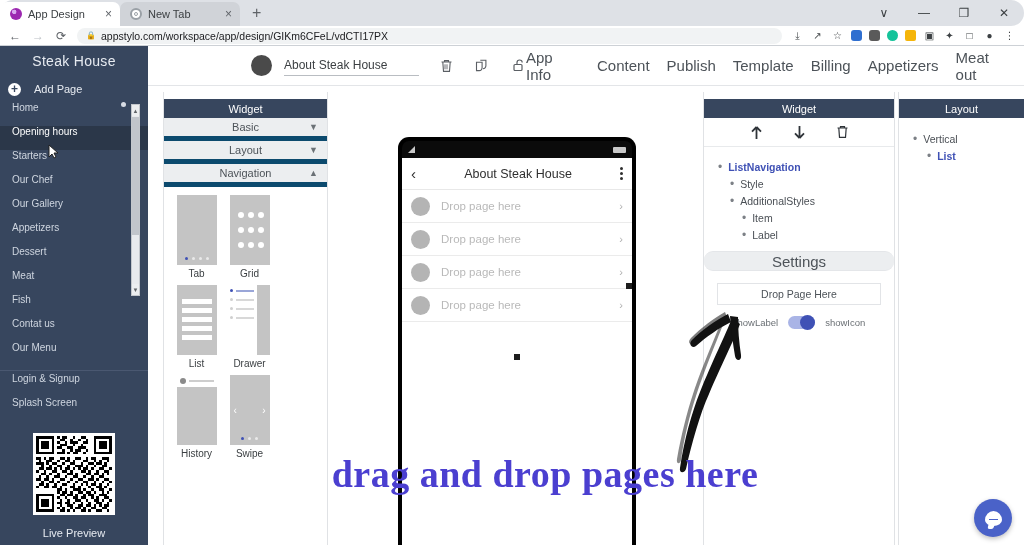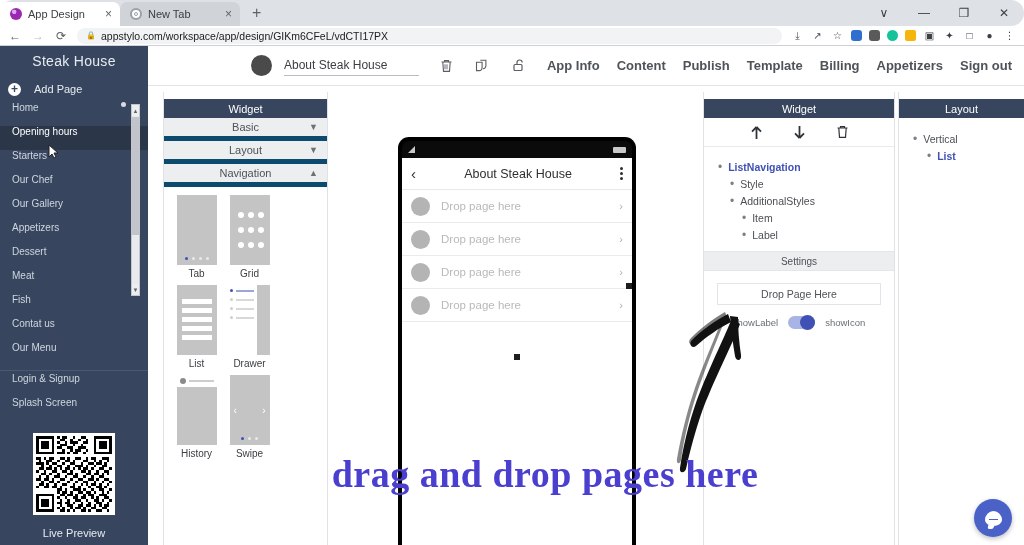--- a/index.html
+++ b/index.html
@@ -119,21 +119,21 @@
   }
   .page-avatar { width: 21px; height: 21px; border-radius: 50%; background: #4a4a4a; flex: none; }
   .page-name-input {
     margin-left: 12px; width: 135px; font-size: 12px; color: #3c4043;
     border: none; border-bottom: 1px solid #b9bdc2; background: transparent;
     padding: 2px 0 3px; outline: none; font-family: "Liberation Sans", sans-serif;
   }
   .bar-icons { display: flex; align-items: center; gap: 21px; margin-left: 20px; color: #5b5f64; }
   .bar-ico { width: 15px; height: 16px; display:flex; align-items:center; justify-content:center; }
   .topnav { margin-left: auto; display: flex; align-items: center; gap: 17px; }
-  .topnav a { font-size: 13px; color: #4d5359; text-decoration: none; font-weight: bold; }
+  .topnav a { font-size: 15px; color: #4d5359; text-decoration: none; }
 
   
   .panel-head {
     background: #37465e; color: #fff; height: 19px; display: flex;
     align-items: center; justify-content: center; font-size: 11px; margin-top: 7px;
   }
   .panel { position: absolute; background: #fff; }
 
   
   #widget-panel { left: 163px; top: 46px; width: 165px; height: 493px; border: 1px solid #e0e2e5;
@@ -203,22 +203,22 @@
   #tree-panel { left: 703px; top: 46px; width: 192px; height: 493px; border: 1px solid #e0e2e5;
                 border-top: none; }
   .tree-tools { height: 29px; display: flex; align-items: center; justify-content: center;
                 gap: 27px; border-bottom: 1px solid #e8eaec; color: #2f3439; }
   .tt { width: 16px; height: 16px; display: flex; align-items: center; justify-content: center; font-size: 13px; }
   .tree { padding: 11px 0 8px; }
   .tnode { display: flex; align-items: center; gap: 6px; font-size: 10.5px; color: #4a4f55; height: 17px; }
   .tnode b { font-weight: bold; color: #3f51b5; }
   .tbul { font-size: 12px; line-height: 1; color: #7c8086; }
   .settings-head { background: #eceef0; height: 20px; display: flex; align-items: center;
-                   justify-content: center; font-size: 10px; color: #4d5359;
-                   border-top: 1px solid #e4e6e9; border-bottom: 1px solid #e4e6e9; }
+                   justify-content: center; font-size: 15px; color: #4d5359;
+                   border-top: 1px solid #e4e6e9; border-bottom: 1px solid #e4e6e9; border-radius: 9px; }
   .drop-page-box {
     margin: 12px 13px 0; height: 22px; border: 1px solid #e2e4e7; display: flex;
     align-items: center; justify-content: center; font-size: 10.5px; color: #4d5359;
   }
   .toggle-row { display: flex; align-items: center; justify-content: center; gap: 10px; margin-top: 11px; }
   .toggle-row span { font-size: 9.5px; color: #6b7075; }
   .switch { width: 27px; height: 13px; border-radius: 7px; background: #a9b4e6; position: relative; }
   .switch i { position: absolute; right: 0; top: -1px; width: 15px; height: 15px; border-radius: 50%;
               background: #3f51b5; display: block; }
 
@@ -602,21 +602,21 @@
           </svg>
         </span>
       </div>
       <div class="topnav">
         <a href="#">App Info</a>
         <a href="#">Content</a>
         <a href="#">Publish</a>
         <a href="#">Template</a>
         <a href="#">Billing</a>
         <a href="#">Appetizers</a>
-        <a href="#">Sign out</a>
+        <a href="#">Meat out</a>
       </div>
     </div>
 
     <div class="panel" id="widget-panel">
       <div class="panel-head">Widget</div>
 
       <div class="accordion-row">
         <span>Basic</span>
         <span class="chev">▼</span>
       </div>

